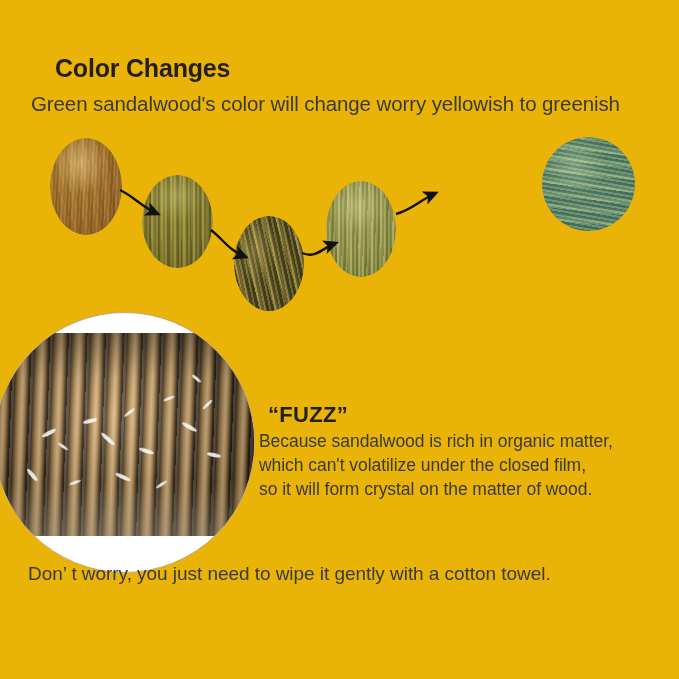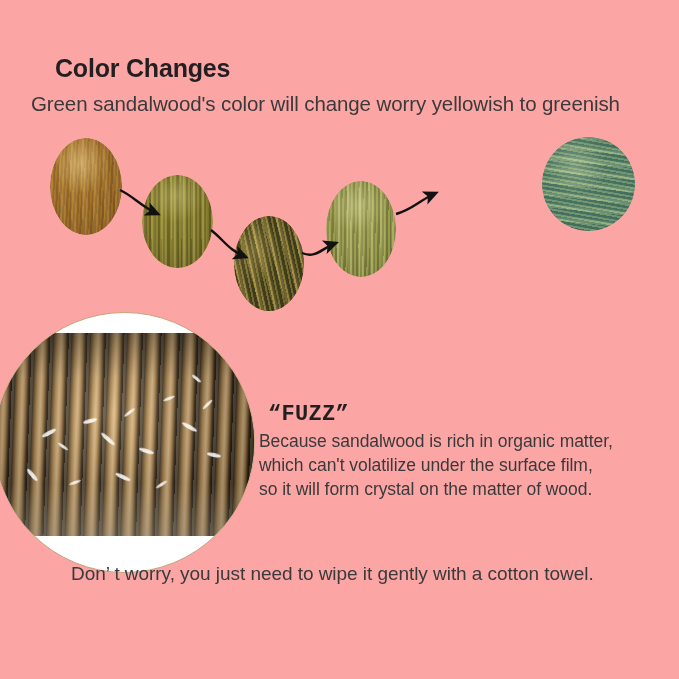--- a/index.html
+++ b/index.html
@@ -4,21 +4,21 @@
 <style>
   html, body {
     margin: 0;
     padding: 0;
     background: #ffffff;
   }
   #page {
     position: relative;
     width: 679px;
     height: 679px;
-    background: #fca5a5;
+    background: #eab308;
     overflow: hidden;
     font-family: "Liberation Sans", sans-serif;
     color: #231f20;
   }
 
   
   .heading {
     position: absolute;
     left: 55px;
     top: 54px;
@@ -40,21 +40,20 @@
   }
   .fuzz-title {
     position: absolute;
     left: 268px;
     top: 402px;
     font-size: 22px;
     font-weight: bold;
     color: #231f20;
     white-space: nowrap;
     letter-spacing: 0.3px;
-    font-family: Liberation Mono, monospace;
   }
   .body-line {
     position: absolute;
     left: 259px;
     font-size: 17.5px;
     color: #3a3a3a;
     white-space: nowrap;
     letter-spacing: -0.05px;
   }
   .body-line.l1 { top: 431px; }
@@ -62,21 +61,20 @@
   .body-line.l3 { top: 479px; }
 
   .closing {
     position: absolute;
     left: 28px;
     top: 563px;
     font-size: 19px;
     color: #3a3a3a;
     white-space: nowrap;
     letter-spacing: -0.05px;
-    margin-left: 43px;
   }
 
   
   .disc {
     position: absolute;
     border-radius: 50%;
     overflow: hidden;
   }
   .disc .grain {
     position: absolute;
@@ -363,19 +361,19 @@
           <div class="fz" style="left:120px;top:142px;width:16px;height:3.5px;transform:rotate(25deg);"></div>
           <div class="fz" style="left:160px;top:150px;width:13px;height:3px;transform:rotate(-33deg);"></div>
           <div class="fz" style="left:196px;top:44px;width:11px;height:3px;transform:rotate(40deg);"></div>
         </div>
       </div>
     </div>
 
     <div class="fuzz-title">“FUZZ”</div>
 
     <div class="body-line l1">Because sandalwood is rich in organic matter,</div>
-    <div class="body-line l2">which can't volatilize under the surface film,</div>
+    <div class="body-line l2">which can't volatilize under the closed film,</div>
     <div class="body-line l3">so it will form crystal on the matter of wood.</div>
   </div>
 
   <div class="closing">Don’ t worry, you just need to wipe it gently with a cotton towel.</div>
 
 </div>
 
 </body></html>

